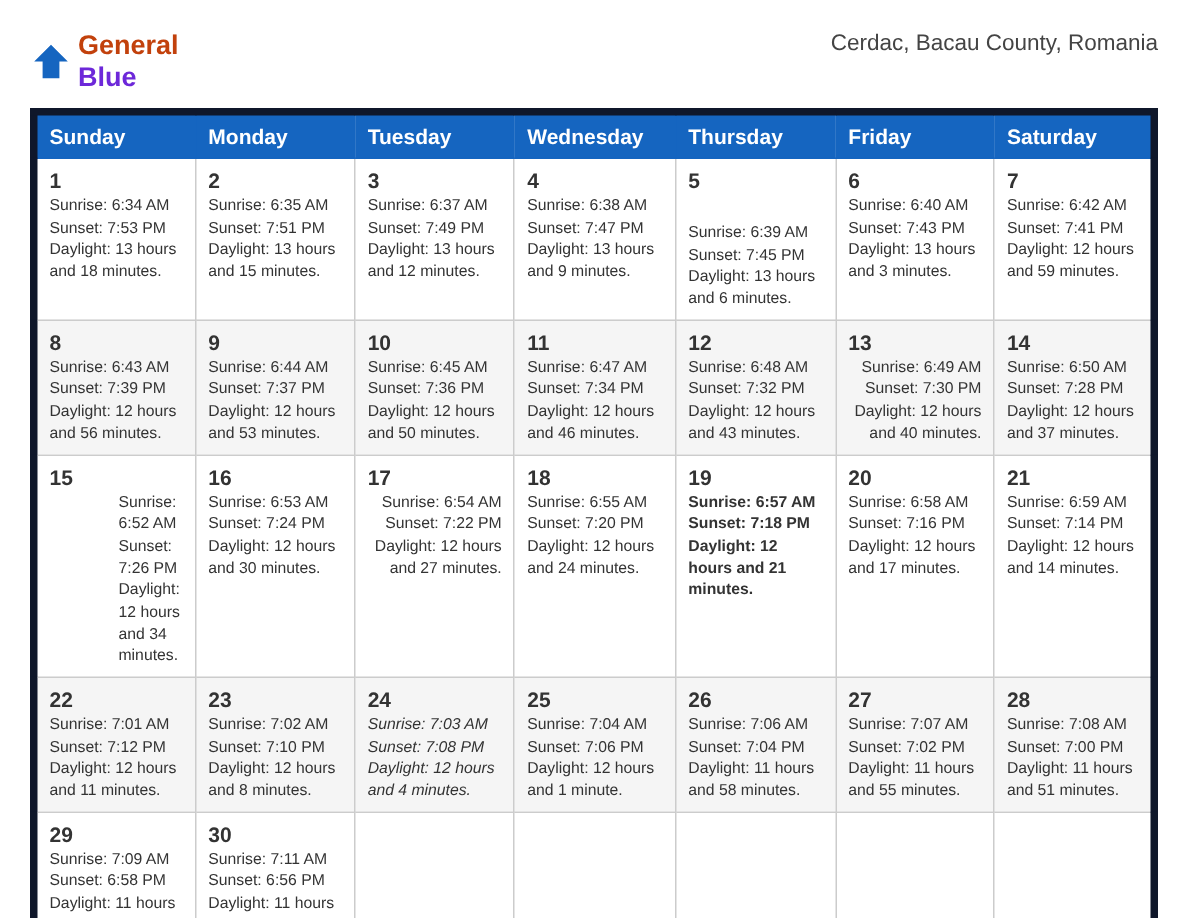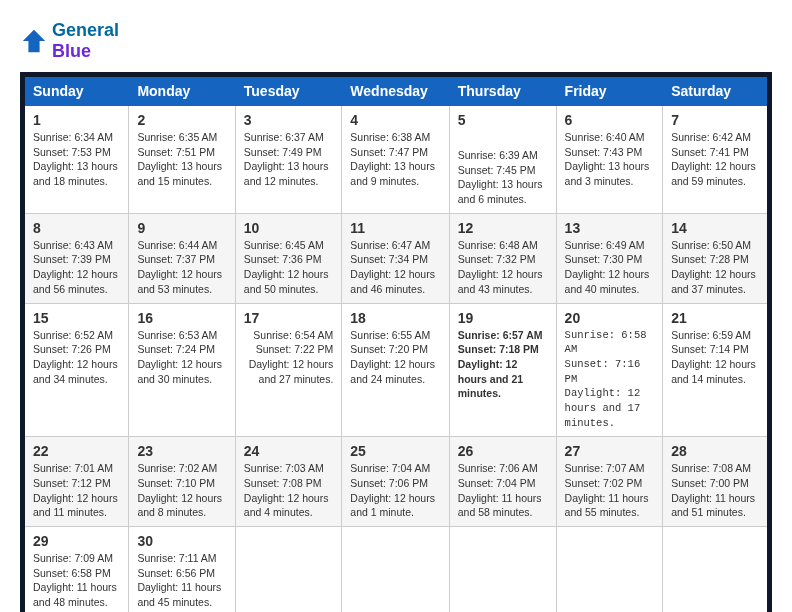--- a/index.html
+++ b/index.html
@@ -14,21 +14,21 @@
       display: flex;
       align-items: flex-start;
       justify-content: space-between;
       margin-bottom: 10px;
     }
     .logo {
       display: flex;
       align-items: center;
       gap: 4px;
     }
-    .logo-text-general { font-size: 18px; font-weight: bold; color: #0369a1; }
+    .logo-text-general { font-size: 18px; font-weight: bold; color: #c2410c; }
     .logo-text-blue { font-size: 18px; font-weight: bold; color: #6d28d9; }
     .logo-icon {
       width: 28px;
       height: 28px;
     }
     .title-section {
       text-align: right;
     }
     .month-title {
       font-size: 36px;
@@ -88,20 +88,21 @@
   <div class="logo">
     <svg class="logo-icon" viewBox="0 0 40 40">
       <polygon points="20,4 36,20 28,20 28,36 12,36 12,20 4,20" fill="#1565c0"></polygon>
     </svg>
     <div>
       <span class="logo-text-general">General</span><br>
       <span class="logo-text-blue">Blue</span>
     </div>
   </div>
   <div class="title-section">
+    <div class="subtitle">Cerdac, Bacau County, Romania</div>
   </div>
 </div>
 
 <table class="calendar">
   <thead>
     <tr>
     <th>Sunday</th>
         <th>Monday</th>
         <th>Tuesday</th>
         <th>Wednesday</th>
@@ -181,35 +182,35 @@
 Daylight: 12 hours and 46 minutes.</div>
         </td>
         <td>
           <span class="day-num">12</span>
           <div class="day-info" style="white-space: pre-line;">Sunrise: 6:48 AM
 Sunset: 7:32 PM
 Daylight: 12 hours and 43 minutes.</div>
         </td>
         <td>
           <span class="day-num">13</span>
-          <div class="day-info" style="white-space: pre-line;">Sunrise: 6:49 AM
+          <div class="day-info" style="white-space: pre-line; text-align: right;">Sunrise: 6:49 AM
 Sunset: 7:30 PM
 Daylight: 12 hours and 40 minutes.</div>
         </td>
         <td>
           <span class="day-num">14</span>
           <div class="day-info" style="white-space: pre-line;">Sunrise: 6:50 AM
 Sunset: 7:28 PM
 Daylight: 12 hours and 37 minutes.</div>
         </td>
       </tr>
       <tr>
         <td>
           <span class="day-num">15</span>
-          <div class="day-info" style="white-space: pre-line;">Sunrise: 6:52 AM
+          <div class="day-info" style="white-space: pre-line; margin-left: 46px;">Sunrise: 6:52 AM
 Sunset: 7:26 PM
 Daylight: 12 hours and 34 minutes.</div>
         </td>
         <td>
           <span class="day-num">16</span>
           <div class="day-info" style="white-space: pre-line;">Sunrise: 6:53 AM
 Sunset: 7:24 PM
 Daylight: 12 hours and 30 minutes.</div>
         </td>
         <td>
@@ -225,21 +226,21 @@
 Daylight: 12 hours and 24 minutes.</div>
         </td>
         <td>
           <span class="day-num">19</span>
           <div class="day-info" style="white-space: pre-line; font-weight: bold;">Sunrise: 6:57 AM
 Sunset: 7:18 PM
 Daylight: 12 hours and 21 minutes.</div>
         </td>
         <td>
           <span class="day-num">20</span>
-          <div class="day-info" style="white-space: pre-line; font-family: Liberation Mono, monospace;">Sunrise: 6:58 AM
+          <div class="day-info" style="white-space: pre-line;">Sunrise: 6:58 AM
 Sunset: 7:16 PM
 Daylight: 12 hours and 17 minutes.</div>
         </td>
         <td>
           <span class="day-num">21</span>
           <div class="day-info" style="white-space: pre-line;">Sunrise: 6:59 AM
 Sunset: 7:14 PM
 Daylight: 12 hours and 14 minutes.</div>
         </td>
       </tr>
@@ -251,21 +252,21 @@
 Daylight: 12 hours and 11 minutes.</div>
         </td>
         <td>
           <span class="day-num">23</span>
           <div class="day-info" style="white-space: pre-line;">Sunrise: 7:02 AM
 Sunset: 7:10 PM
 Daylight: 12 hours and 8 minutes.</div>
         </td>
         <td>
           <span class="day-num">24</span>
-          <div class="day-info" style="white-space: pre-line;">Sunrise: 7:03 AM
+          <div class="day-info" style="white-space: pre-line; font-style: italic;">Sunrise: 7:03 AM
 Sunset: 7:08 PM
 Daylight: 12 hours and 4 minutes.</div>
         </td>
         <td>
           <span class="day-num">25</span>
           <div class="day-info" style="white-space: pre-line;">Sunrise: 7:04 AM
 Sunset: 7:06 PM
 Daylight: 12 hours and 1 minute.</div>
         </td>
         <td>

